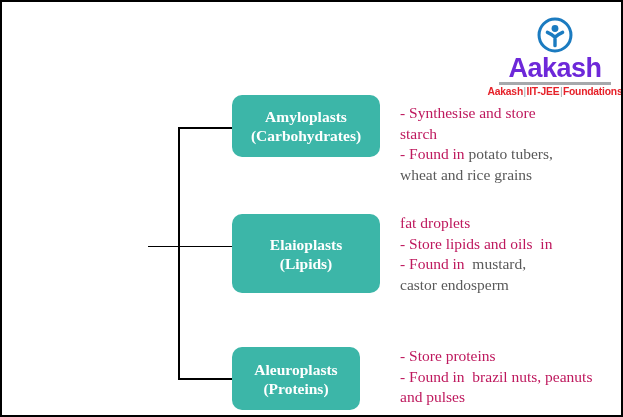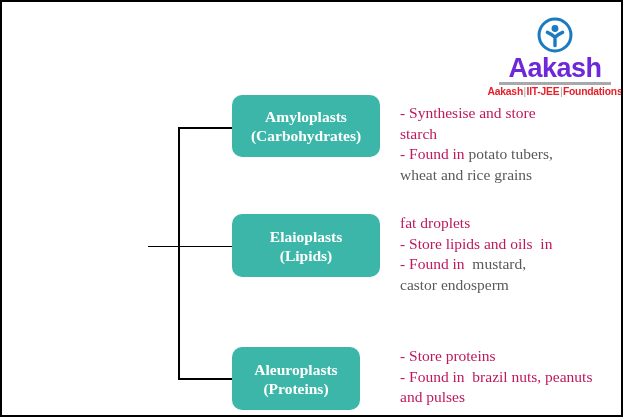--- a/index.html
+++ b/index.html
@@ -38,21 +38,21 @@
     border-radius:10px;
     color:#ffffff;
     font-weight:bold;
     display:flex; flex-direction:column;
     align-items:center; justify-content:center;
     text-align:center;
     font-size:15.5px; line-height:19px;
   }
   .node-root{left:4px; top:225px; width:142px; height:39px; font-size:16px;}
   .node-b0{left:230px; top:93px;  width:148px; height:62px;}
-  .node-b1{left:230px; top:212px; width:148px; height:63px;}
+  .node-b1{left:230px; top:212px; width:148px; height:79px;}
   .node-b2{left:230px; top:345px; width:128px; height:63px;}
 
   
   .line{position:absolute;background:#000000;}
   .v-trunk {left:176px; top:125px; width:1.5px; height:252px;}
   .h-top   {left:176px; top:125px; width:55px;  height:1.5px;}
   .h-mid   {left:146px; top:243.5px; width:85px; height:1.5px;}
   .h-bot   {left:176px; top:376px; width:55px;  height:1.5px;}
 
   

